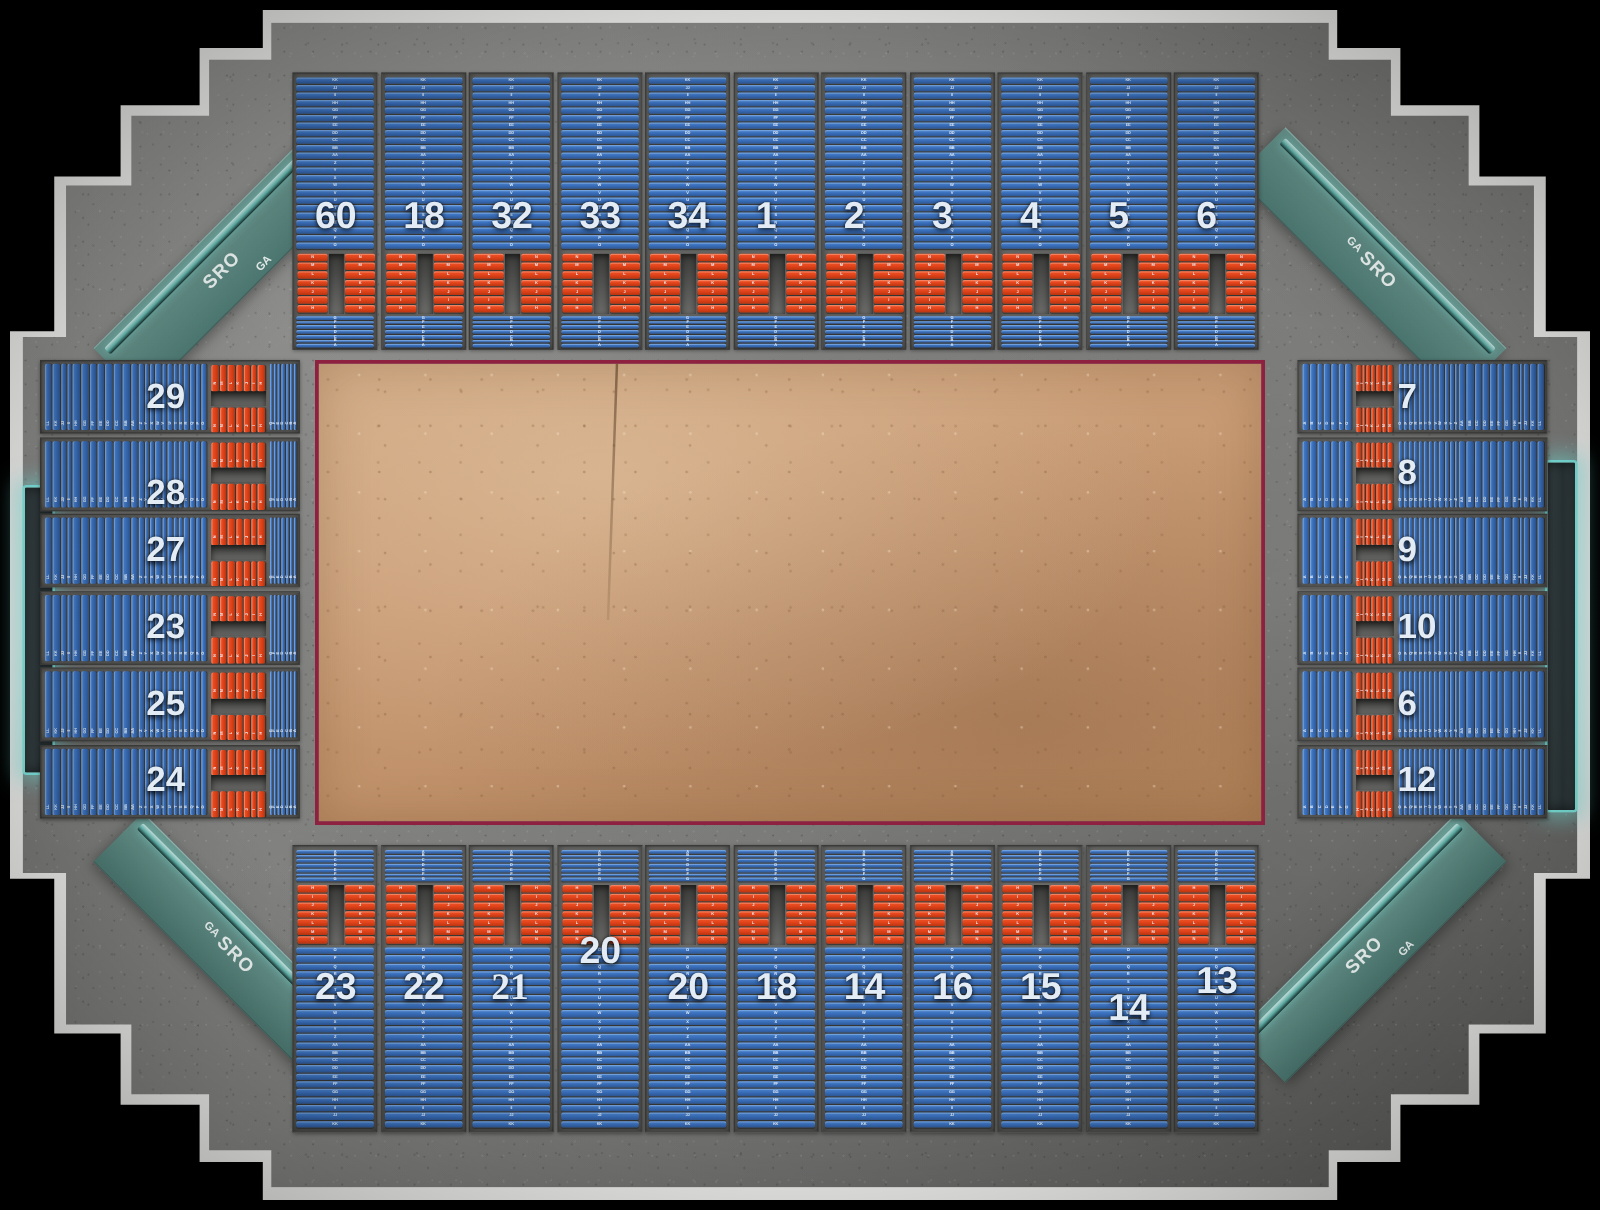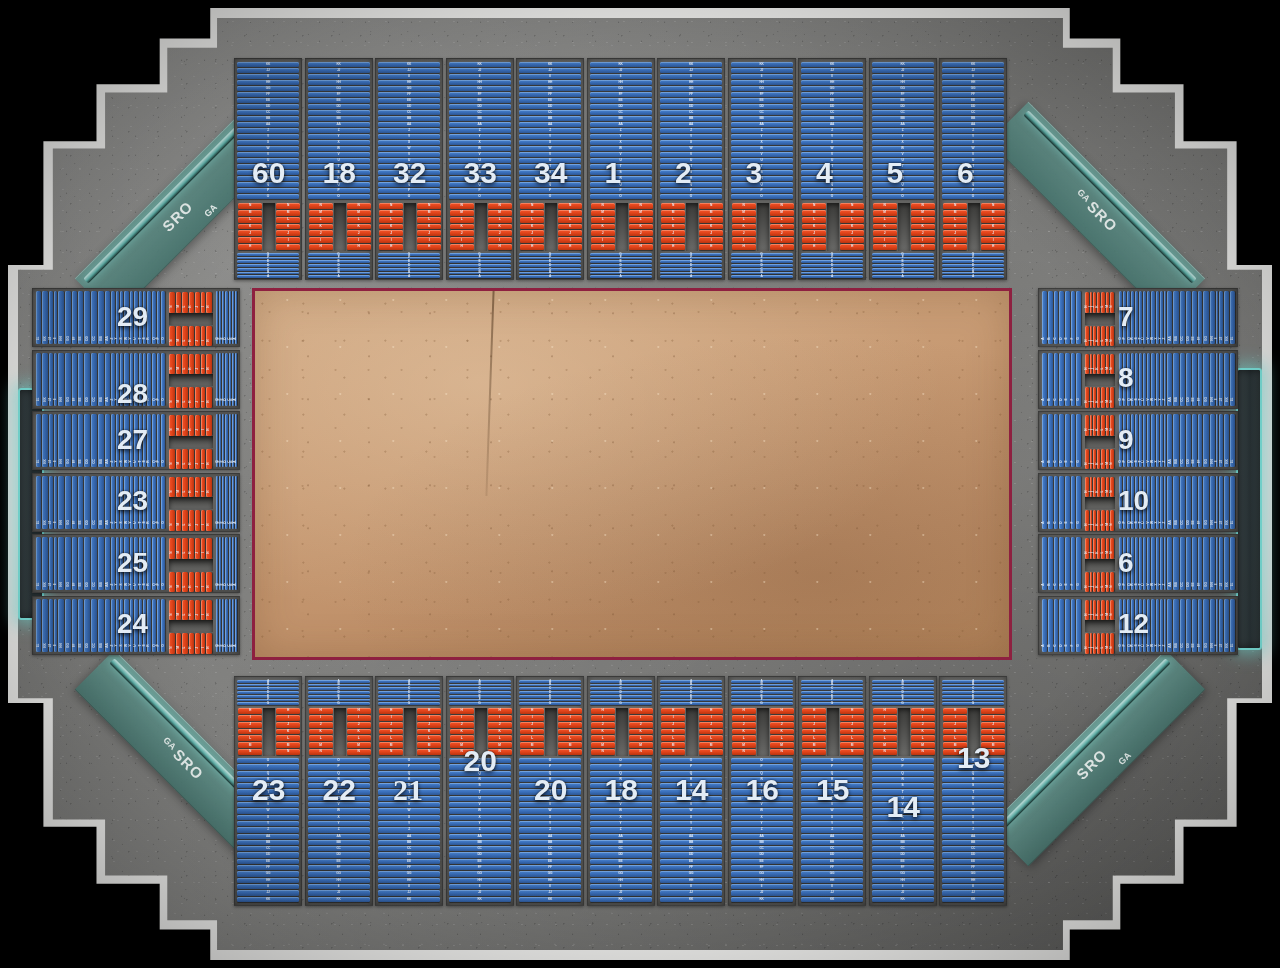--- a/index.html
+++ b/index.html
@@ -3392,21 +3392,21 @@
             <span class="rlab">II</span>
           </div>
           <div class="row blue">
             <span class="rlab">JJ</span>
           </div>
           <div class="row blue">
             <span class="rlab">KK</span>
           </div>
         </div>
       </div>
-      <div class="secnum" style="left: 957px; top: 743px; text-align: right;">13</div>
+      <div class="secnum" style="left: 957px; top: 770px; text-align: right;">13</div>
       <div class="sec" style="left: 32px; top: 288px; width: 208px; height: 59px;">
         <div class="pack horz" style="left: 3px; width: 130px;">
           <div class="row blue">
             <span class="rlab">LL</span>
           </div>
           <div class="row blue">
             <span class="rlab">KK</span>
           </div>
           <div class="row blue">
             <span class="rlab">JJ</span>

